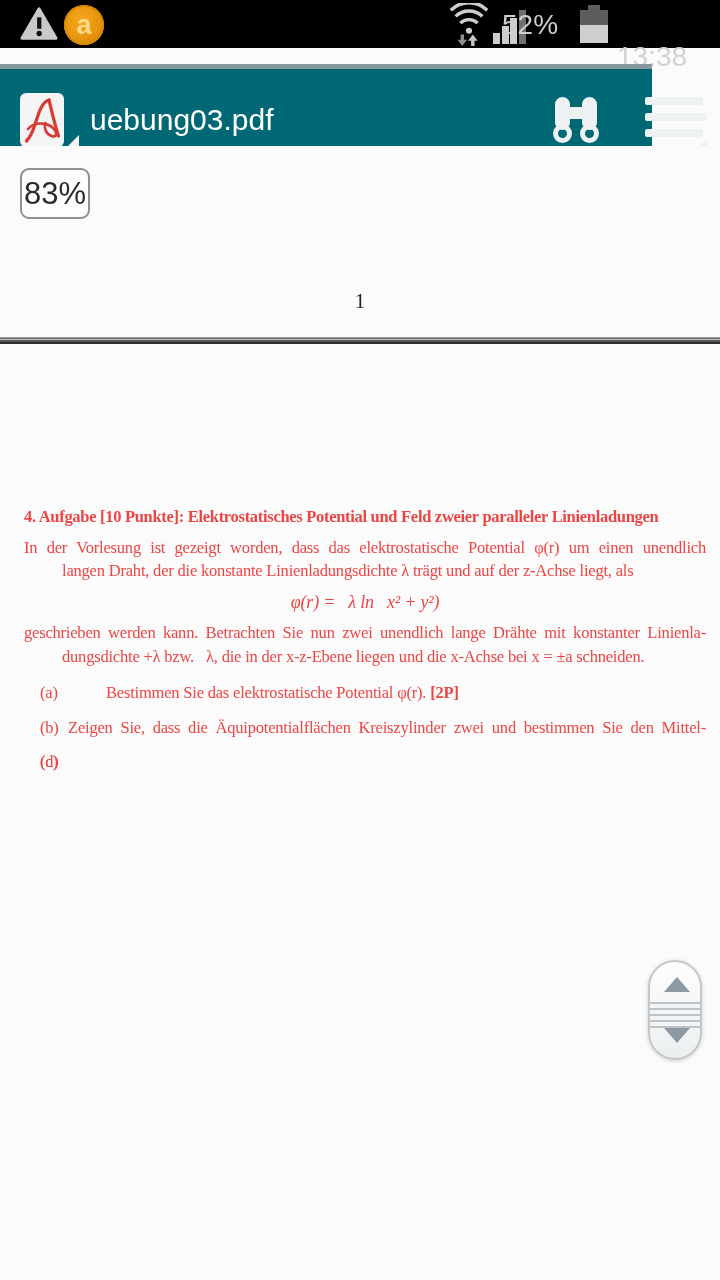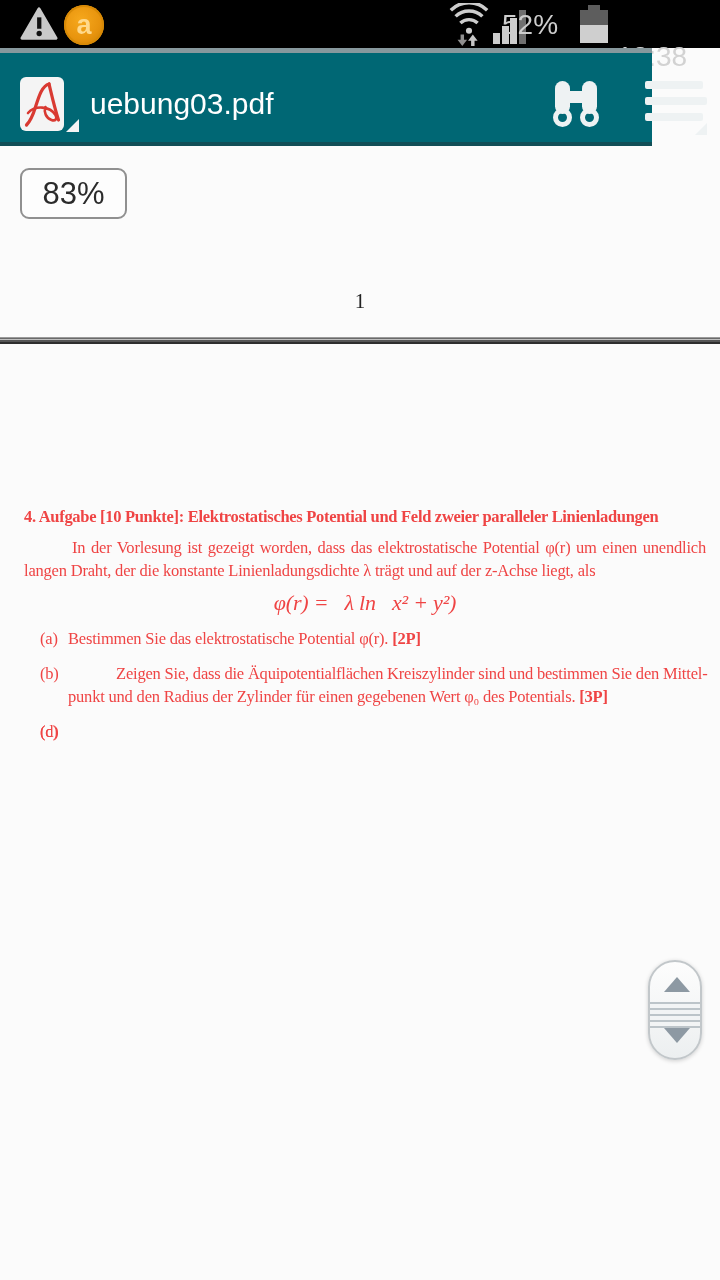--- a/index.html
+++ b/index.html
@@ -21,55 +21,55 @@
   .signal-icon i:nth-child(3){ left:17px; height:26px; }
   .signal-icon i:nth-child(4){ left:25.5px; height:34px; background:#6f6f6f; }
   .battery-text { position:absolute; left:502px; top:0; height:48px; line-height:50px; font-size:28px; color:#cdcdcd; }
   .battery-icon { position:absolute; left:580px; top:5px; width:28px; height:38px; }
   .battery-icon .nub { position:absolute; left:8px; top:0; width:12px; height:5px; background:#5d5d5d; }
   .battery-icon .body { position:absolute; left:0; top:5px; width:28px; height:33px;
     background:linear-gradient(180deg,#5d5d5d 0 46%,#cfcfcf 46% 100%); }
   .clock-text { position:absolute; left:617px; top:0; height:48px; line-height:50px; font-size:28px; color:#d2d2d2;margin-top:32px; }
 
   
-  .app-bar { position:absolute; left:0; top:48px; width:652px; height:98px; background:#006774;
+  .app-bar { position:absolute; left:0; top:64px; width:652px; height:98px; background:#006774;
     border-top:5px solid #87989d; border-bottom:4px solid #114e57; }
   .pdf-icon { position:absolute; left:20px; top:24px; width:44px; height:54px; background:#f4f4f4; border-radius:6px; }
   .pdf-icon svg { position:absolute; left:3px; top:3px; }
   .pdf-icon-corner { position:absolute; left:66px; top:66px; width:0; height:0;
     border-left:13px solid transparent; border-bottom:13px solid #f4f4f4; }
   .doc-title { position:absolute; left:90px; top:24px; height:54px; line-height:54px; color:#fff; font-size:30px; }
   .binoculars-icon { position:absolute; left:553px; top:26px; width:46px; height:48px; }
   .menu-icon { position:absolute; left:645px; top:28px; width:62px; height:46px; }
   .menu-icon i { position:absolute; left:0; width:58px; height:8px; background:#eef2f3; border-radius:2px; }
   .menu-icon i:nth-child(1){ top:0; }
   .menu-icon i:nth-child(2){ top:16px; width:62px; }
   .menu-icon i:nth-child(3){ top:32px; }
   .menu-icon .corner { position:absolute; left:50px; top:42px; width:0; height:0; background:none;
     border-left:12px solid transparent; border-bottom:12px solid #eef2f3; border-radius:0; }
 
   
   .viewer { position:absolute; left:0; top:146px; width:720px; height:1134px; background:#fbfbfb; }
-  .zoom-badge { position:absolute; left:20px; top:22px; width:107px; height:51px; background:#fdfdfd;
+  .zoom-badge { position:absolute; left:20px; top:22px; width:70px; height:51px; background:#fdfdfd;
     border:2px solid #909090; border-radius:9px; text-align:center; line-height:47px;
     font-size:31px; color:#2b2b2b; }
   .page-number { position:absolute; left:0; top:143px; width:720px; text-align:center;
     font-family:"Liberation Serif", serif; font-size:21px; color:#222; }
   .page-separator { position:absolute; left:0; top:191px; width:720px; height:7px;
     background:linear-gradient(180deg,#9a9a9a 0 1px,#6a6a6a 1px 2px,#c0c0c0 2px 3px,#555 3px 5px,#2e2e2e 5px 7px); }
 
   
   .doc { position:absolute; left:6px; top:359px; width:720px; padding:0 20px 0 18px;
     font-family:"Liberation Serif", serif; font-size:16.5px; line-height:23.5px;
     letter-spacing:-0.2px; color:#ef4444; }
   .doc-heading { font-weight:bold; white-space:nowrap; letter-spacing:-0.3px; }
   .para { margin-top:7px; }
-  .jline { text-align:justify; text-align-last:justify; white-space:nowrap;margin-left:48px; }
-  .lline { text-align:left; }
-  .formula { margin:8px 0 4px 0; text-align:center; font-style:italic; font-size:22px; }
+  .jline { text-align:justify; text-align-last:justify; white-space:nowrap; }
+  .lline { text-align:left;margin-left:38px; }
+  .formula { margin:8px 0 4px 0; text-align:center; font-style:italic; font-size:18px; }
   .items { margin-top:13px; }
   .item { position:relative; padding-left:44px; margin-bottom:11px; }
   .item .ilabel { position:absolute; left:16px; top:0; }
   .pts { font-weight:bold; font-style:normal; }
 
   
   .scroll-widget { position:absolute; left:648px; top:814px; width:54px; height:100px;
     border:2px solid #c2c7ca; border-radius:27px; overflow:hidden;
     background:linear-gradient(180deg,#fdfdfd,#eceff0); box-shadow:0 1px 4px rgba(0,0,0,0.18); }
   .scroll-up { position:absolute; left:14px; top:15px; width:0; height:0;
@@ -151,38 +151,38 @@
   <div class="doc">
     <div class="doc-heading">4. Aufgabe [10 Punkte]: Elektrostatisches Potential und Feld zweier paralleler Linienladungen</div>
 
     <div class="para">
       <div class="jline">In der Vorlesung ist gezeigt worden, dass das elektrostatische Potential φ(r) um einen unendlich</div>
       <div class="lline">langen Draht, der die konstante Linienladungsdichte λ trägt und auf der z-Achse liegt, als</div>
     </div>
 
     <div class="formula">φ(r) =  λ ln  x² + y²)</div>
 
+    <div class="para">
+      <div class="jline">geschrieben werden kann. Betrachten Sie nun zwei unendlich lange Drähte mit konstanter Linienla-</div>
+      <div class="lline">dungsdichte +λ bzw.  λ, die in der x-z-Ebene liegen und die x-Achse bei x = ±a schneiden.</div>
+    </div>
 
     <div class="items">
 
       <div class="item">
         <span class="ilabel">(a)</span>
         <div class="lline">
           <span>Bestimmen Sie das elektrostatische Potential φ(r).</span>
           <span class="pts">[2P]</span>
         </div>
       </div>
 
       <div class="item">
         <span class="ilabel">(b)</span>
-        <div class="jline">Zeigen Sie, dass die Äquipotentialflächen Kreiszylinder sind und bestimmen Sie den Mittel-</div>
-        <div class="lline">
-          <span>punkt und den Radius der Zylinder für einen gegebenen Wert φ₀ des Potentials.</span>
-          <span class="pts">[3P]</span>
-        </div>
+        <div class="jline">Zeigen Sie, dass die Äquipotentialflächen Kreiszylinder zwei und bestimmen Sie den Mittel-</div>
       </div>
 
       <div class="item">
         <span class="ilabel">(c)</span>
       </div>
 
       <div class="item">
         <span class="ilabel">(d)</span>
       </div>
 

